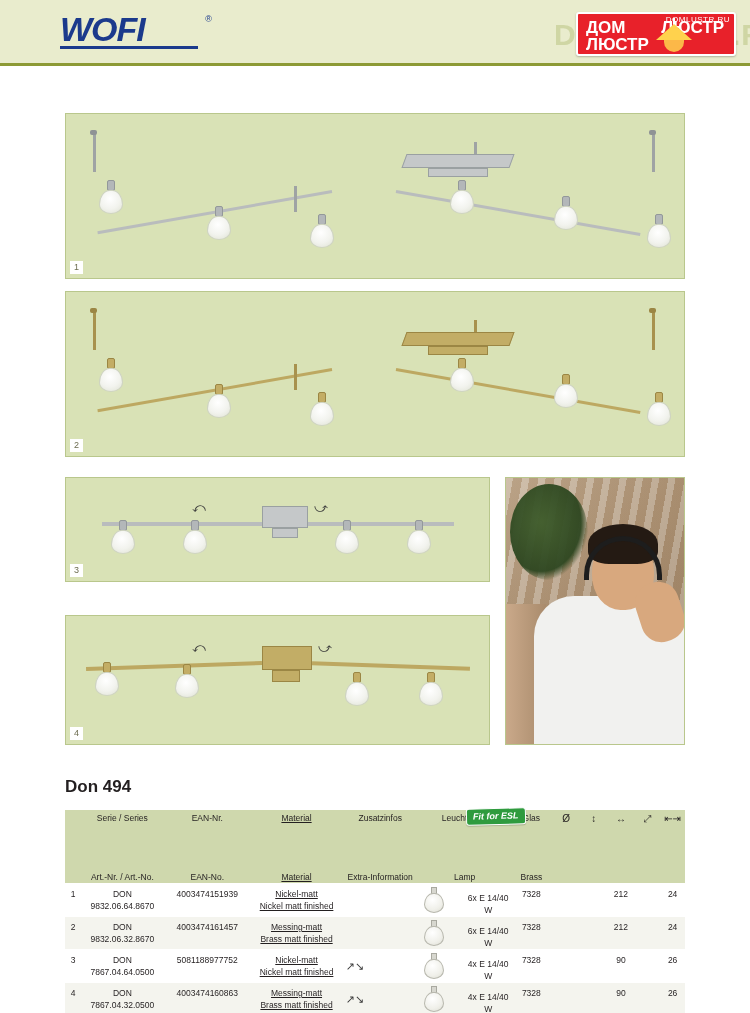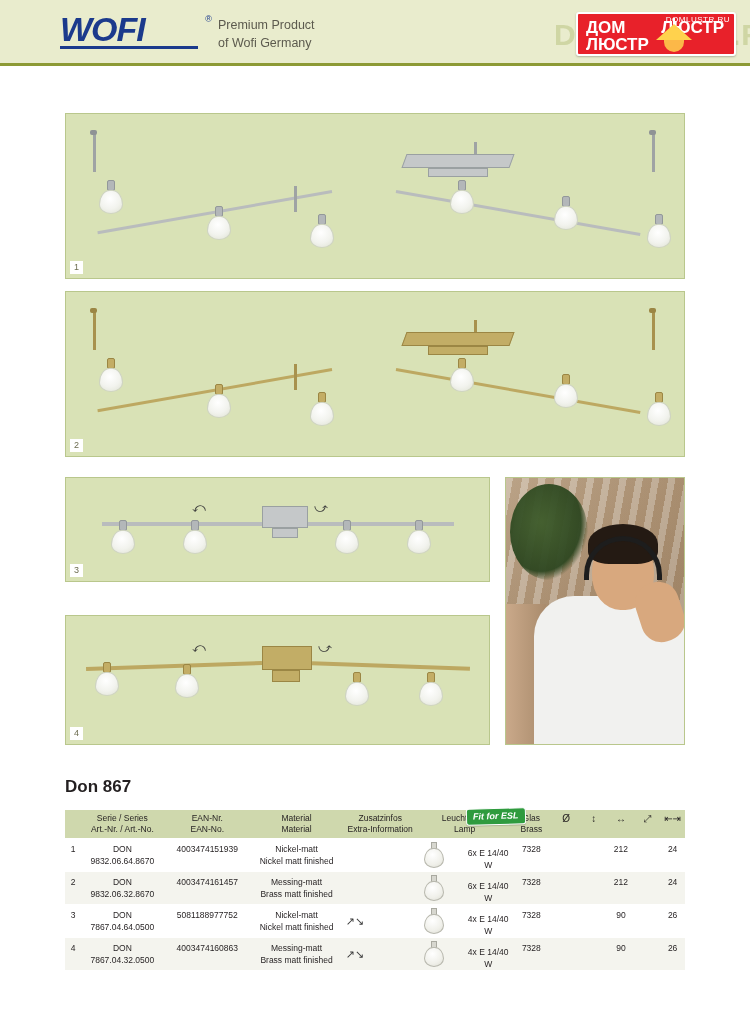--- a/index.html
+++ b/index.html
@@ -198,33 +198,33 @@
     position:absolute; left:65px; top:810px; width:620px;
     border-collapse:collapse;
     font-size:8.5px;
     color:#231f20;
   }
   .tbl th, .tbl td {
     padding:0; vertical-align:top; font-weight:normal; text-align:center;
   }
   .thead-row td { background:#cfd8ad; height:28px; padding:3px 3px 0 4px; line-height:11px; }
   .thead-row td .l1 { display:block; }
-  .thead-row td .l2 { display:block; }
+  .thead-row td .l2 { display:block;margin-top:48px; }
   .tbl tbody tr td {
     border-top:1px solid #ffffff;
     padding:4px 3px 4px 4px;
     line-height:12px;
     height:33px;
   }
   .tbl tbody tr:nth-child(odd) td { background:#ffffff; }
   .tbl tbody tr:nth-child(even) td { background:#f4f4ee; }
   .c-idx { width:16px; text-align:left; }
   .c-serie { width:85px; }
   .c-ean { width:90px; }
-  .c-mat { width:100px; }
+  .c-mat { width:100px;text-decoration:underline; }
   .c-zus { width:80px; position:relative; }
   .c-lamp { width:100px; position:relative; }
   .c-glas { width:42px; }
   .c-d { width:32px; text-align:right; }
   .c-h { width:28px; text-align:right; }
   .c-w { width:30px; text-align:right; }
   .c-x { width:26px; text-align:right; }
   .c-y { width:26px; text-align:right; }
 
   .esl-badge {
@@ -256,24 +256,20 @@
   .icon-sym { font-size:10px; color:#231f20; }
 </style>
 </head>
 <body>
 
 <div class="header">
   <div class="logo">
     <div class="logo-text">WOFI</div>
     <span class="logo-reg">®</span>
     <div class="logo-underline"></div>
-  </div>
-  <div class="premium">
-    <span class="l1">Premium Product</span>
-    <span class="l2">of Wofi Germany</span>
   </div>
 
   <div class="domlustr">
     <div class="dom-watermark">DOMLUSTR.RU</div>
     <div class="dom-badge">
       <span class="dom-ru">DOMLUSTR.RU</span>
       <span class="dom-1">ДОМ</span>
       <span class="dom-2">ЛЮСТР</span>
       <span class="dom-3">ЛЮСТР</span>
       <span class="dom-lamp">
@@ -428,21 +424,21 @@
   <span class="photo-stripes"></span>
   <span class="photo-plant"></span>
   <span class="photo-chair"></span>
   <span class="photo-body"></span>
   <span class="photo-head"></span>
   <span class="photo-hair"></span>
   <span class="photo-headphone"></span>
   <span class="photo-arm"></span>
 </div>
 
-<div class="title">Don 867</div>
+<div class="title">Don 494</div>
 
 <table class="tbl">
   <thead>
     <tr class="thead-row">
       <td class="c-idx"></td>
       <td class="c-serie">
         <span class="l1">Serie / Series</span>
         <span class="l2">Art.-Nr. / Art.-No.</span>
       </td>
       <td class="c-ean">

